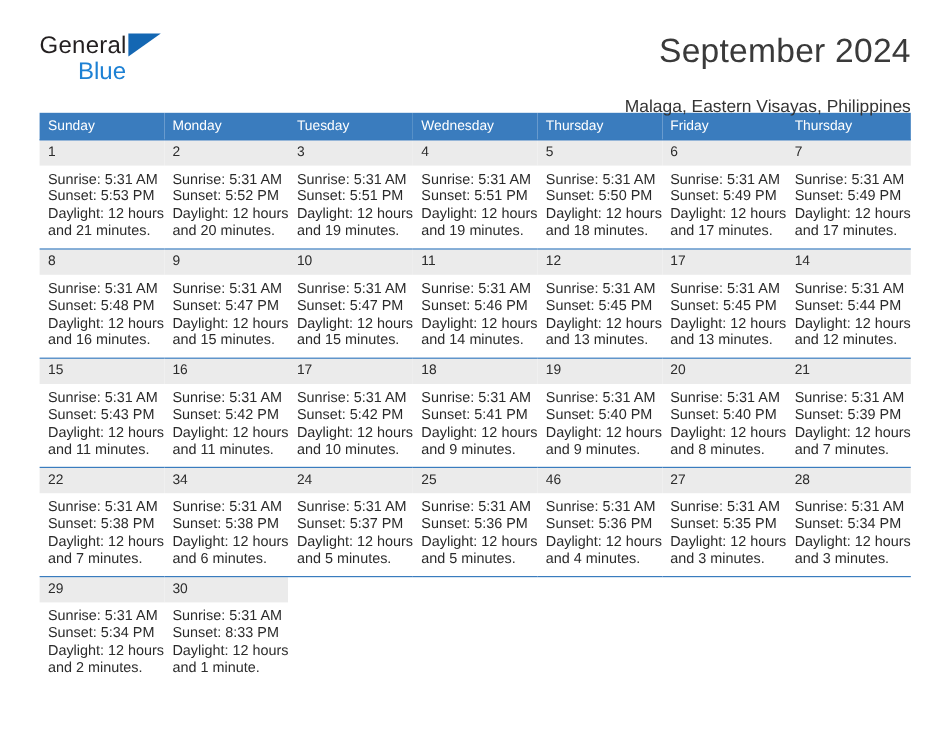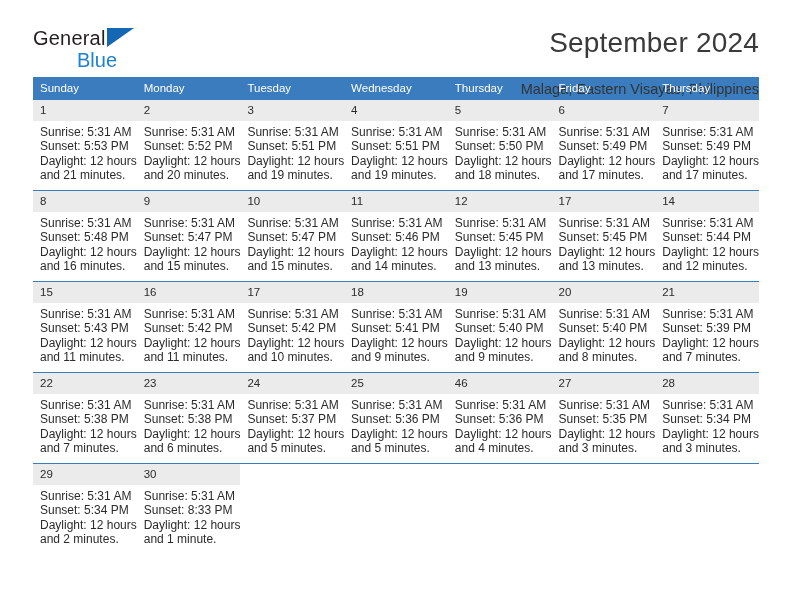--- a/index.html
+++ b/index.html
@@ -50,21 +50,21 @@
     position: absolute;
     left: 74px;
     top: 2px;
     width: 0;
     height: 0;
     border-left: 27px solid #1467b3;
     border-bottom: 19px solid transparent;
   }
   .brand-blue {
     position: absolute;
-    left: 44px;
+    left: 32px;
     top: 22px;
     font-size: 20px;
     color: #1d81d4;
     line-height: 24px;
   }
   .titles {
     text-align: right;
     flex: 1;
   }
   .month-title {
@@ -76,21 +76,21 @@
   }
   .location-title {
     font-size: 14.5px;
     color: #333333;
     line-height: 20px;
     margin-top: 20px;
   }
 
   
   .calendar {
-    margin-top: 5px;
+    margin-top: 22px;
     width: 726px;
     border-collapse: collapse;
     table-layout: fixed;
   }
   .dow-row th {
     background: #3a7cbe;
     color: #ffffff;
     font-size: 11.5px;
     font-weight: normal;
     text-align: left;
@@ -409,21 +409,21 @@
               <div class="dayinfo">
                 <div>Sunrise: 5:31 AM</div>
                 <div>Sunset: 5:38 PM</div>
                 <div>Daylight: 12 hours</div>
                 <div>and 7 minutes.</div>
               </div>
             </div>
           </td>
           <td>
             <div class="daycell">
-              <div class="daynum">23</div>
+              <div class="daynum">34</div>
               <div class="dayinfo">
                 <div>Sunrise: 5:31 AM</div>
                 <div>Sunset: 5:38 PM</div>
                 <div>Daylight: 12 hours</div>
                 <div>and 6 minutes.</div>
               </div>
             </div>
           </td>
           <td>
             <div class="daycell">

